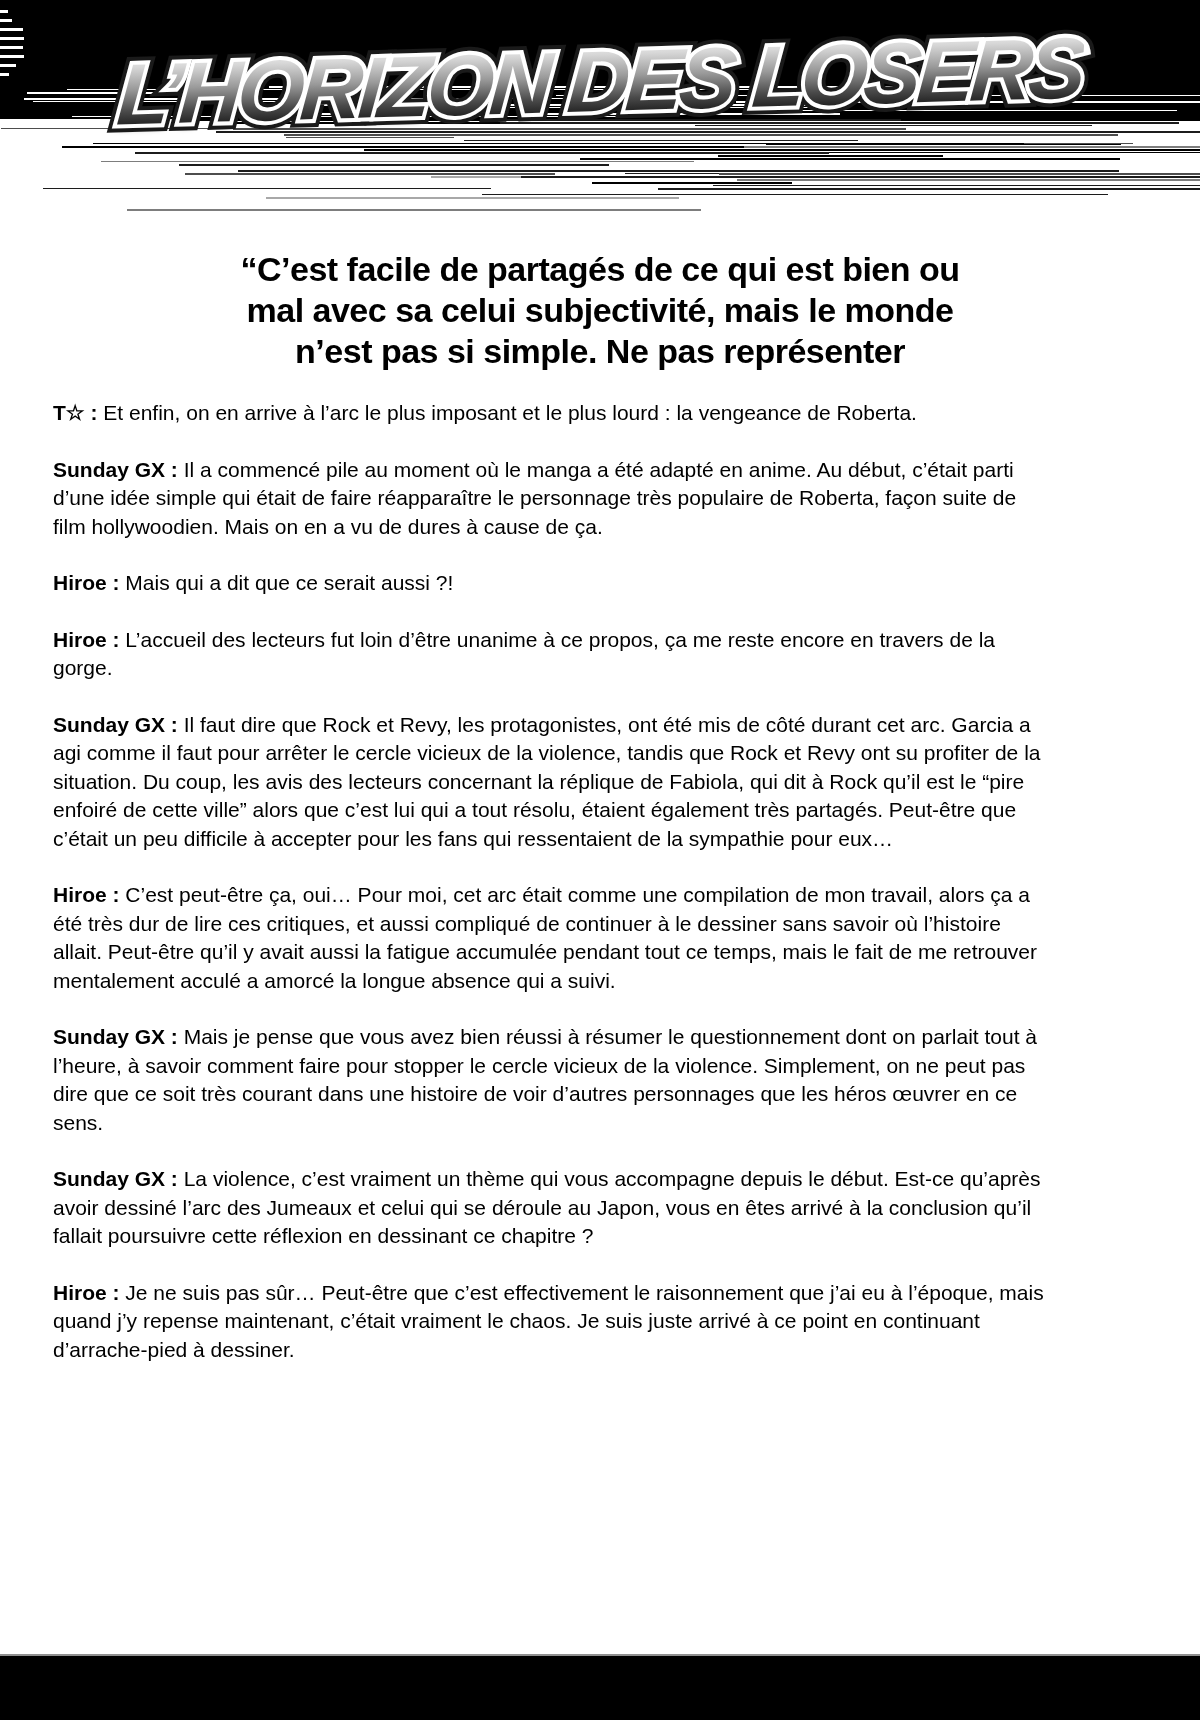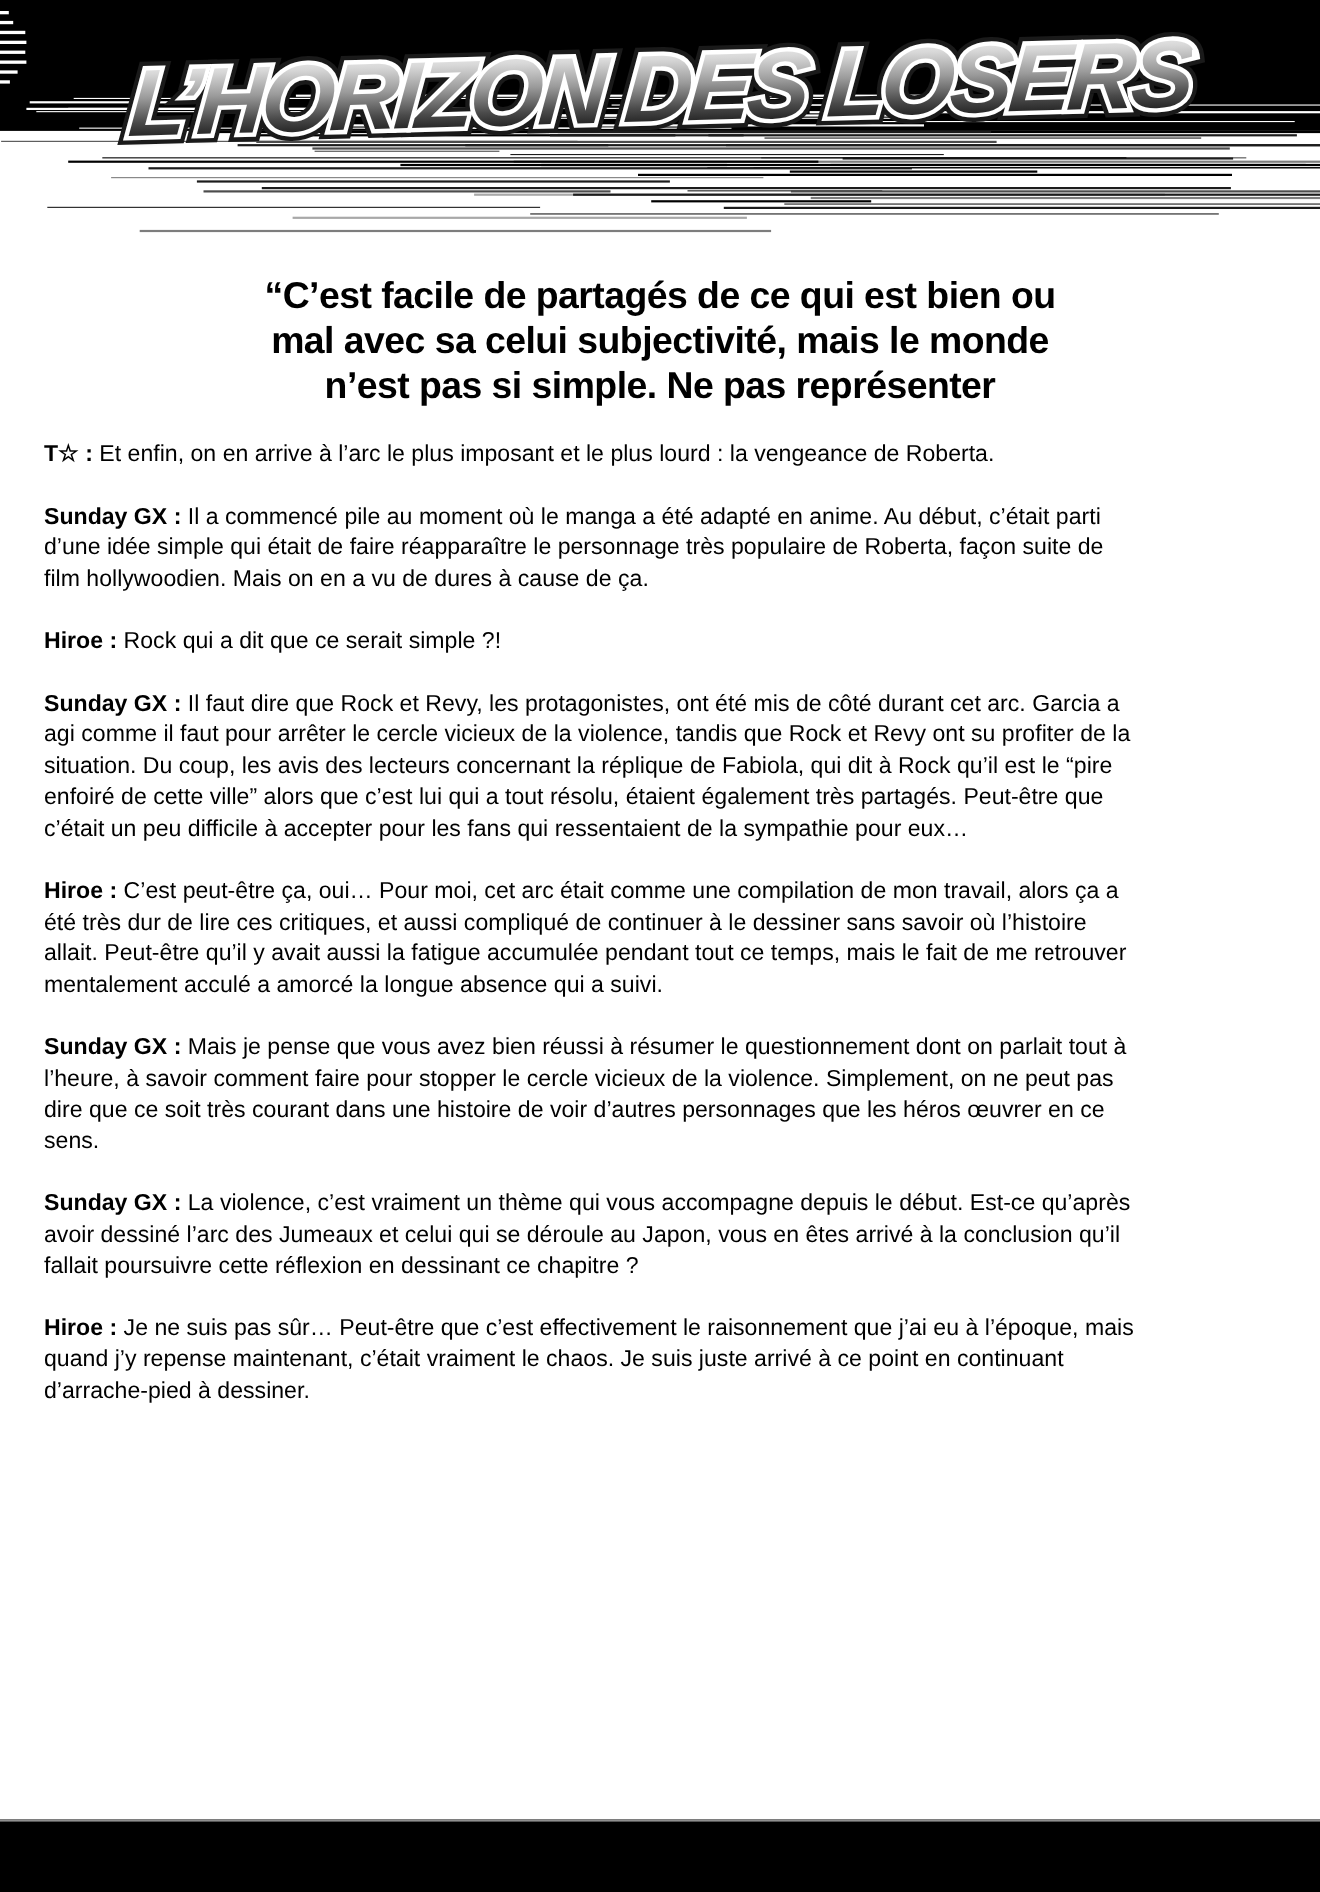--- a/index.html
+++ b/index.html
@@ -88,21 +88,21 @@
     text-align: center;
     font-weight: bold;
     font-size: 34px;
     line-height: 41px;
     letter-spacing: -0.5px;
   }
 
   
   .content {
     width: 998px;
-    margin: 27px 0 0 40px;
+    margin: 27px 0 0 53px;
     font-size: 21px;
     line-height: 28.5px;
   }
   .content p { margin: 0 0 28px; }
   .content .speaker { font-weight: bold; }
 
   
   .footer-bar {
     position: absolute;
     left: 0; right: 0; bottom: 0;
@@ -279,21 +279,22 @@
 
   <div class="quote">
     <div>“C’est facile de partagés de ce qui est bien ou</div>
     <div>mal avec sa celui subjectivité, mais le monde</div>
     <div>n’est pas si simple. Ne pas représenter</div>
   </div>
 
   <div class="content">
     <p><span class="speaker">T☆ :</span><span> Et enfin, on en arrive à l’arc le plus imposant et le plus lourd : la vengeance de Roberta.</span></p>
     <p><span class="speaker">Sunday GX :</span><span> Il a commencé pile au moment où le manga a été adapté en anime. Au début, c’était parti d’une idée simple qui était de faire réapparaître le personnage très populaire de Roberta, façon suite de film hollywoodien. Mais on en a vu de dures à cause de ça.</span></p>
-    <p><span class="speaker">Hiroe :</span><span> Rock qui a dit que ce serait simple ?!</span></p>
+    <p><span class="speaker">Hiroe :</span><span> Mais qui a dit que ce serait aussi ?!</span></p>
+    <p><span class="speaker">Hiroe :</span><span> L’accueil des lecteurs fut loin d’être unanime à ce propos, ça me reste encore en travers de la gorge.</span></p>
     <p><span class="speaker">Sunday GX :</span><span> Il faut dire que Rock et Revy, les protagonistes, ont été mis de côté durant cet arc. Garcia a agi comme il faut pour arrêter le cercle vicieux de la violence, tandis que Rock et Revy ont su profiter de la situation. Du coup, les avis des lecteurs concernant la réplique de Fabiola, qui dit à Rock qu’il est le “pire enfoiré de cette ville” alors que c’est lui qui a tout résolu, étaient également très partagés. Peut-être que c’était un peu difficile à accepter pour les fans qui ressentaient de la sympathie pour eux…</span></p>
     <p><span class="speaker">Hiroe :</span><span> C’est peut-être ça, oui… Pour moi, cet arc était comme une compilation de mon travail, alors ça a été très dur de lire ces critiques, et aussi compliqué de continuer à le dessiner sans savoir où l’histoire allait. Peut-être qu’il y avait aussi la fatigue accumulée pendant tout ce temps, mais le fait de me retrouver mentalement acculé a amorcé la longue absence qui a suivi.</span></p>
     <p><span class="speaker">Sunday GX :</span><span> Mais je pense que vous avez bien réussi à résumer le questionnement dont on parlait tout à l’heure, à savoir comment faire pour stopper le cercle vicieux de la violence. Simplement, on ne peut pas dire que ce soit très courant dans une histoire de voir d’autres personnages que les héros œuvrer en ce sens.</span></p>
     <p><span class="speaker">Sunday GX :</span><span> La violence, c’est vraiment un thème qui vous accompagne depuis le début. Est-ce qu’après avoir dessiné l’arc des Jumeaux et celui qui se déroule au Japon, vous en êtes arrivé à la conclusion qu’il fallait poursuivre cette réflexion en dessinant ce chapitre ?</span></p>
     <p><span class="speaker">Hiroe :</span><span> Je ne suis pas sûr… Peut-être que c’est effectivement le raisonnement que j’ai eu à l’époque, mais quand j’y repense maintenant, c’était vraiment le chaos. Je suis juste arrivé à ce point en continuant d’arrache-pied à dessiner.</span></p>
   </div>
 
   <div class="footer-bar"></div>
 </div>
 

